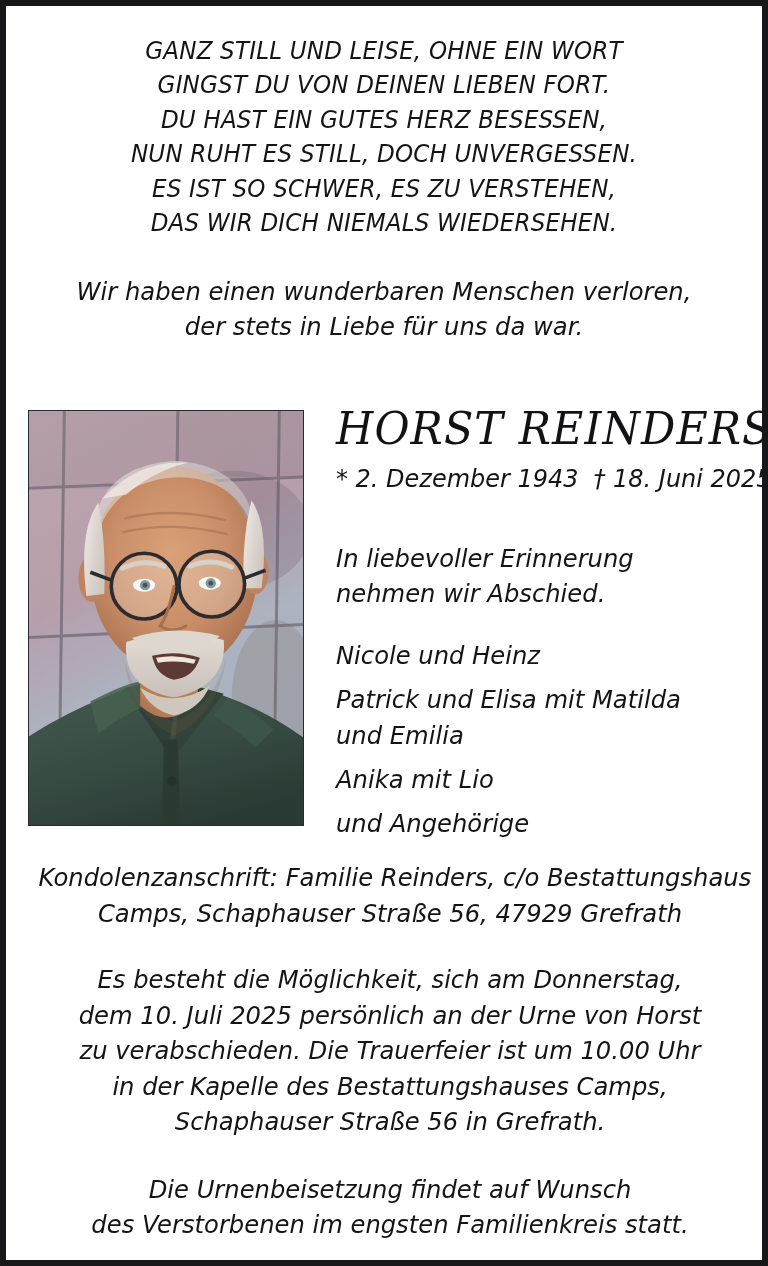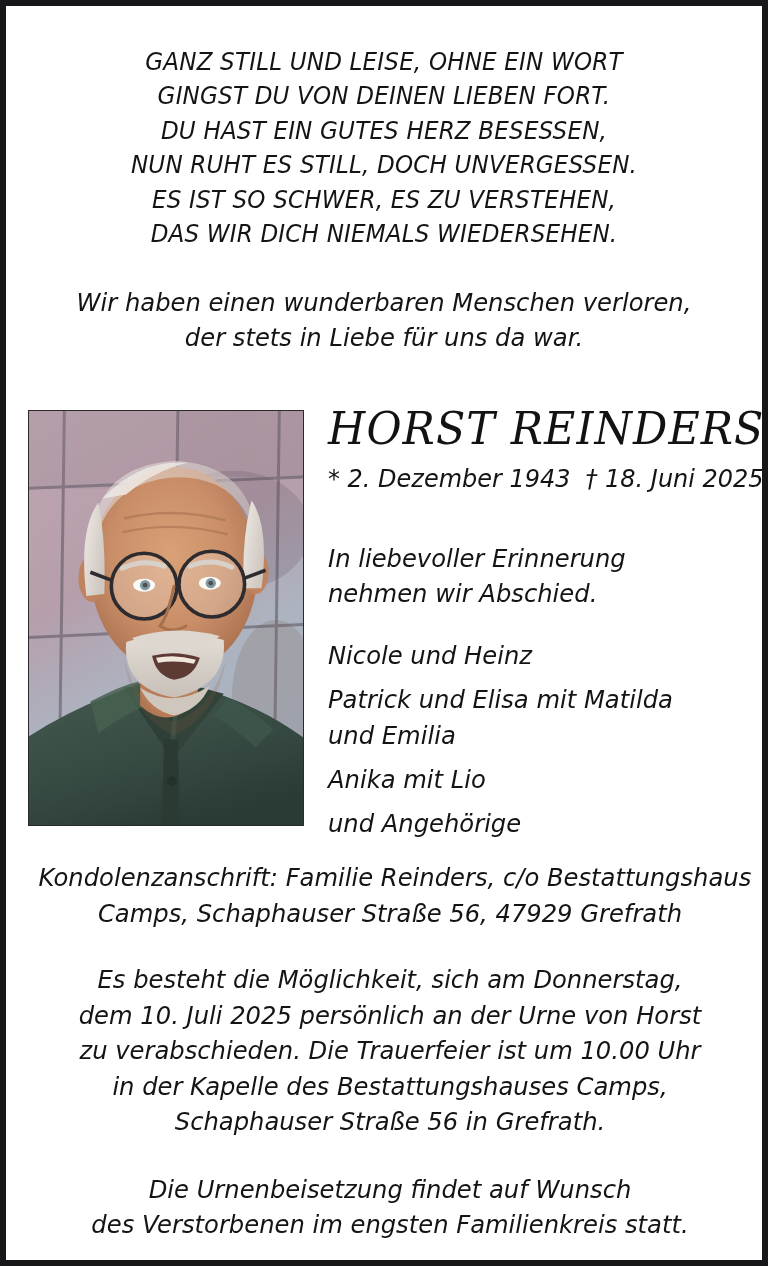--- a/index.html
+++ b/index.html
@@ -17,21 +17,21 @@
     height: 1266px;
     box-sizing: border-box;
     background: #ffffff;
     border: 6px solid #17171a;
     overflow: hidden;
   }
 
   .inner {
     position: absolute;
     left: 0; top: 0; right: 0; bottom: 0;
-    padding: 11px 14px;
+    padding: 0 14px;
     box-sizing: border-box;
   }
 
   
   .poem {
     margin-top: 28px;
     text-align: center;
     font-family: "DejaVu Sans", sans-serif;
     font-style: italic;
     font-weight: 400;
@@ -75,21 +75,21 @@
     height: 416px;
     border: 1px solid #2a2a2c;
     box-sizing: border-box;
     overflow: hidden;
     background: #b9a3ad;
   }
   .photo svg { display: block; width: 100%; height: 100%; }
 
   .nameblock {
     position: absolute;
-    left: 322px;
+    left: 330px;
     top: 0;
     width: 430px;
   }
 
   .deceased-name {
     font-family: "DejaVu Serif", "Liberation Serif", serif;
     font-style: italic;
     font-weight: 400;
     font-size: 45px;
     line-height: 50px;

